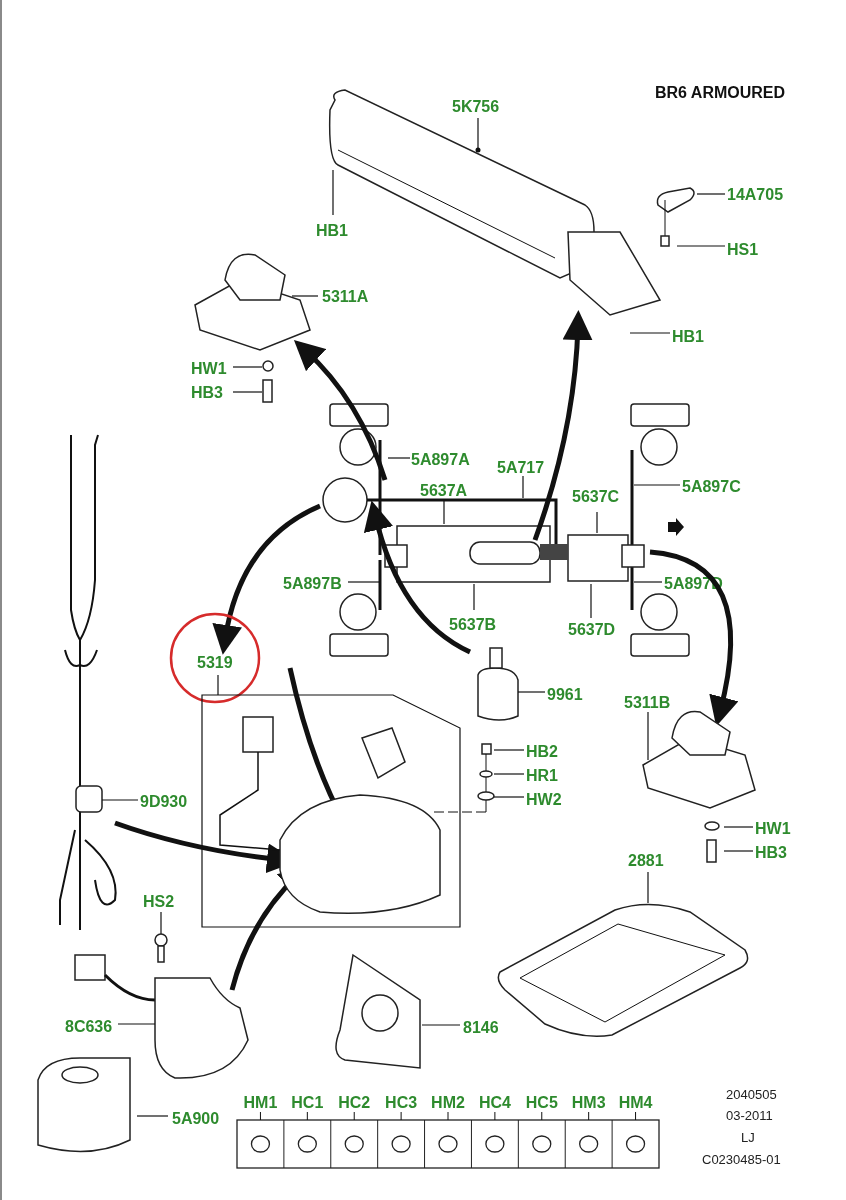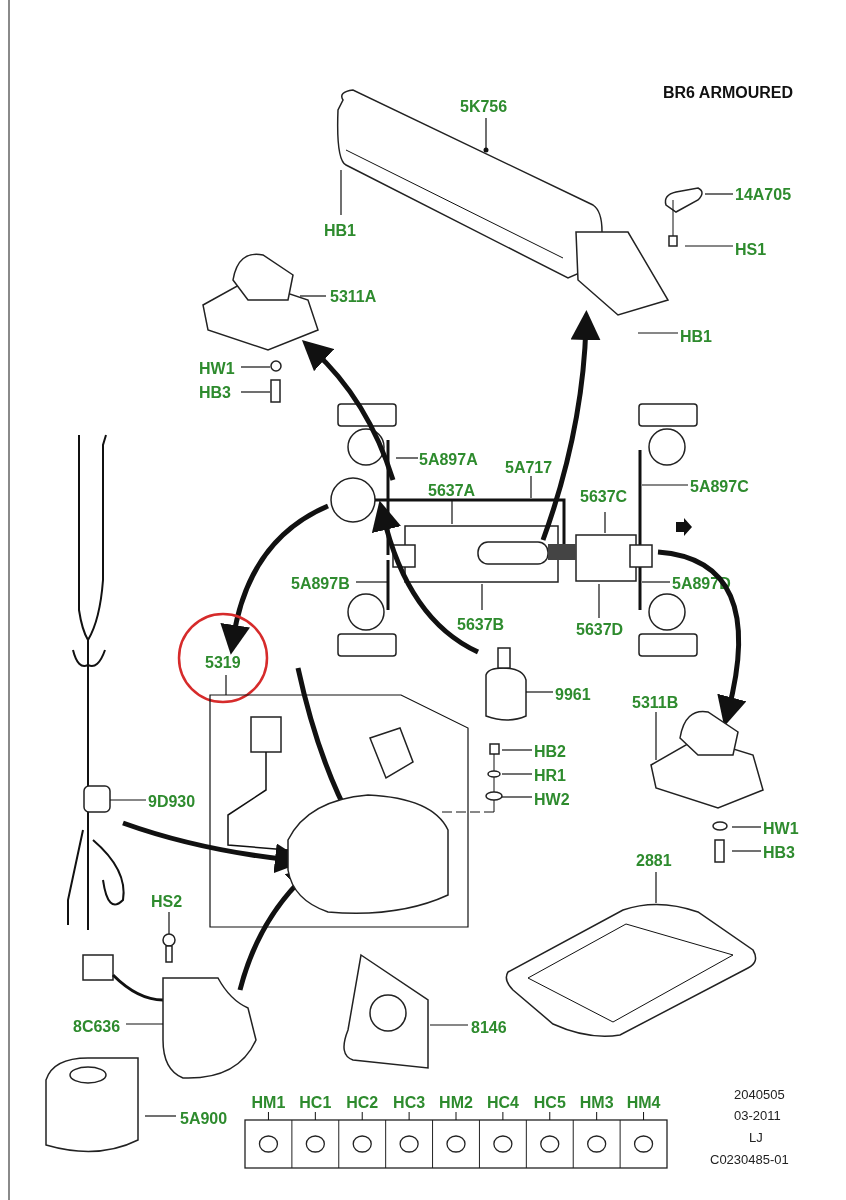--- a/index.html
+++ b/index.html
@@ -1,17 +1,17 @@
 <!DOCTYPE html>
 <html><head>
 <meta charset="utf-8">
 <style>
   html, body { margin:0; padding:0; background:#ffffff; }
   body { width:846px; height:1200px; position:relative; overflow:hidden; }
-  .frame { position:absolute; left:8px; top:0; width:742px; height:1200px; }
+  .frame { position:absolute; left:0; top:0; width:742px; height:1200px; }
   .left-rule { position:absolute; left:0; top:0; width:2px; height:1200px; background:#8a8a8a; }
   svg text { font-family:"Liberation Sans", sans-serif; font-weight:bold; }
   .lbl { fill:#2e8b2e; font-size:16px; }
   .ttl { fill:#111; font-size:16px; }
   .meta { fill:#222; font-size:13px; font-weight:normal; }
   .ln { stroke:#111; fill:none; }
   .part { stroke:#222; fill:#fff; stroke-width:1.5; }
   .arrow { stroke:#111; fill:none; stroke-width:5; }
 </style>
 </head>

